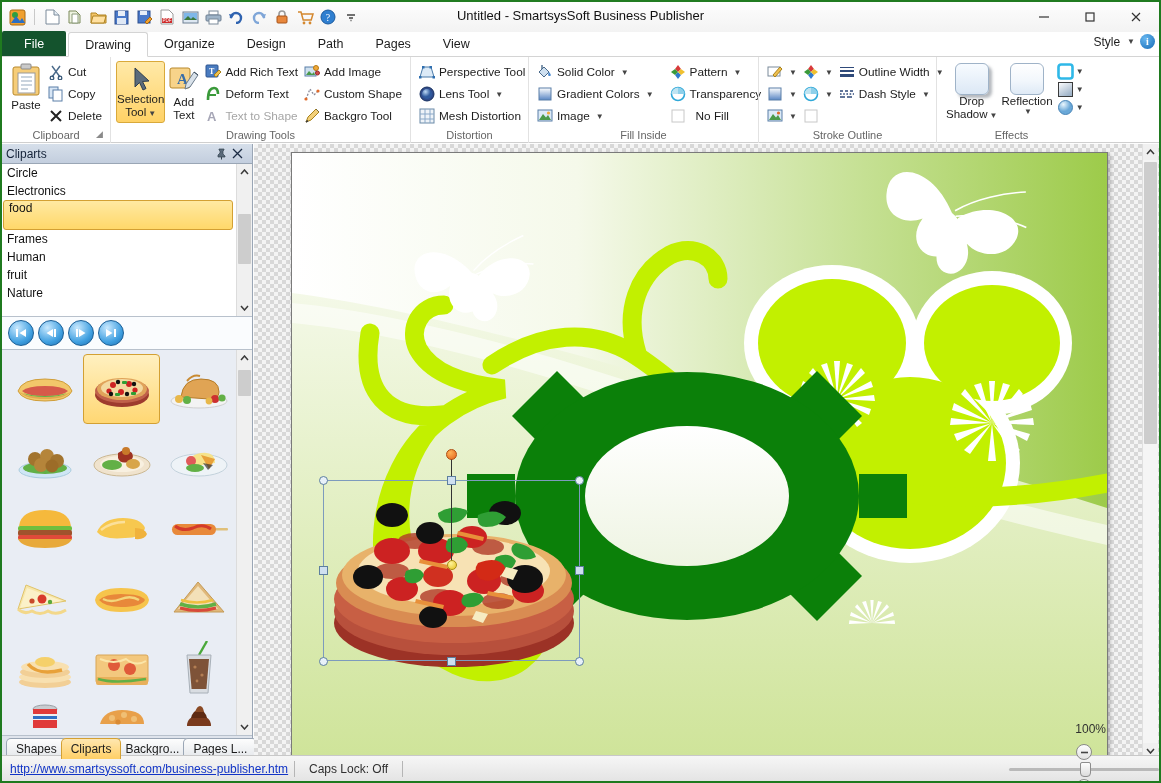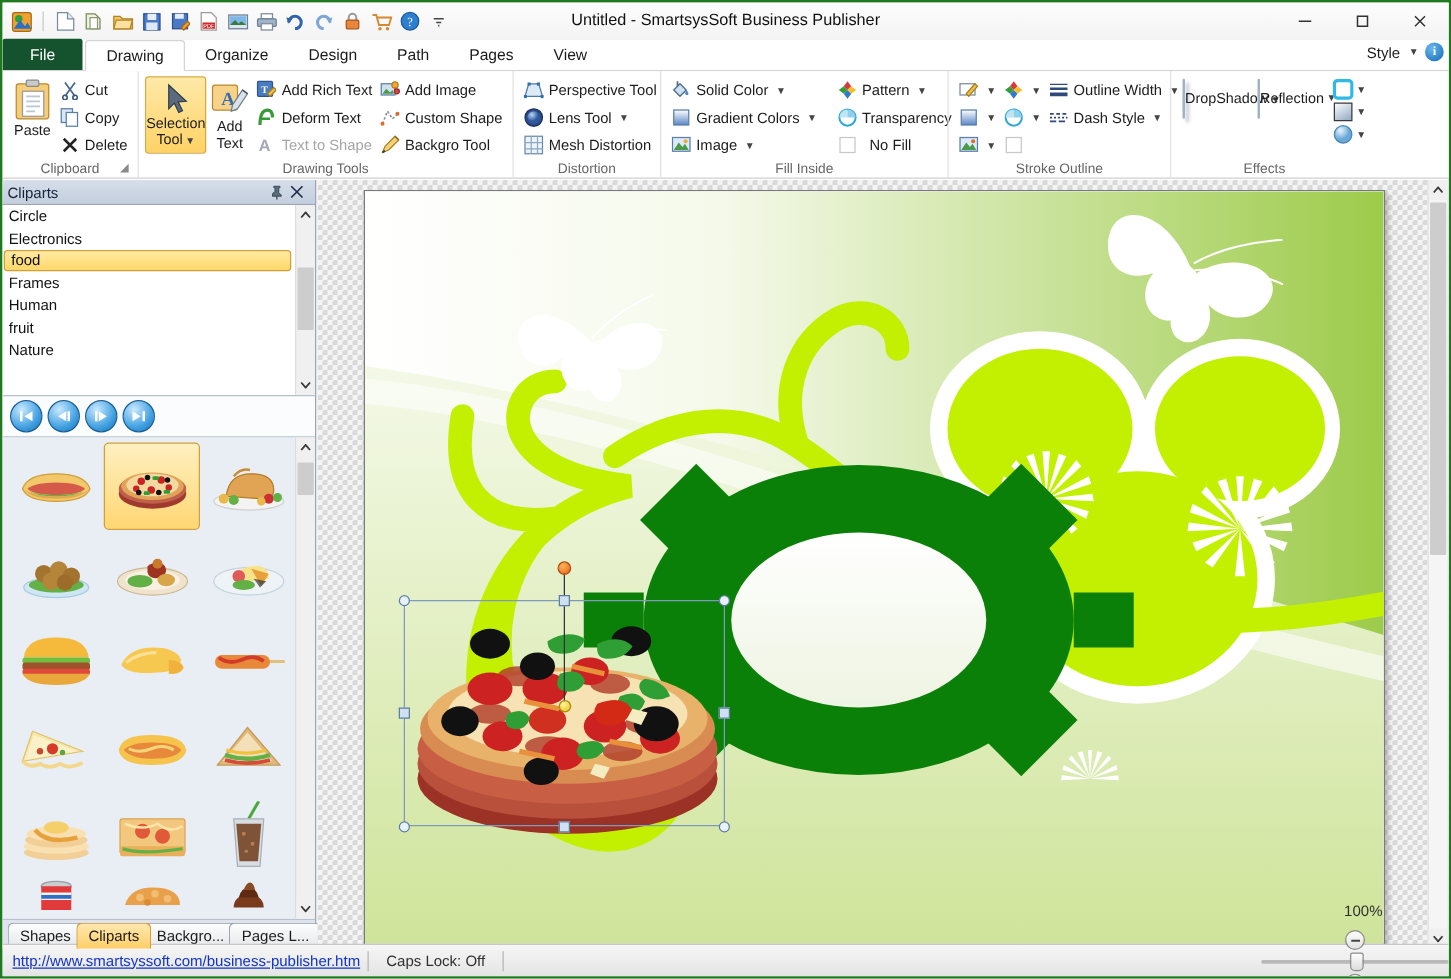--- a/index.html
+++ b/index.html
@@ -120,21 +120,21 @@
     background: linear-gradient(#ffe9a8, #ffd266);
     border-radius: 3px; display: flex; flex-direction: column; align-items: center;
     justify-content: flex-start; padding-top: 3px; font-size: 11.5px; line-height: 1.1;
     text-align: center;
   }
   .addtext-btn {
     width: 48px; display: flex; flex-direction: column; align-items: center;
     padding-top: 3px; font-size: 11.5px; line-height: 1.1; text-align: center;
   }
   .effbtn {
-    width: 56px; display: flex; flex-direction: row; align-items: center;
+    width: 56px; display: flex; flex-direction: column; align-items: center;
     font-size: 11.5px; line-height: 1.1; text-align: center; padding-top: 2px;
   }
   .eff-shape {
     width: 34px; height: 32px; border: 1px solid #9fb3c8; border-radius: 6px;
     background: linear-gradient(#f7fbff, #dce8f5);
   }
   .eff-shape.refl {
     background: linear-gradient(#ffffff, #f2f7fc 55%, #dfeaf6);
   }
   .eff-shape.shadow { box-shadow: 3px 3px 3px rgba(90,100,110,.45); }
@@ -159,21 +159,21 @@
     height: 153px; background: #fff; position: relative;
     border-bottom: 1px solid #b8c1cc; overflow: hidden;
   }
   .cat-item {
     height: 18px; line-height: 18px; padding-left: 5px;
     font-size: 12px; color: #111;
   }
   .cat-item.sel {
     background: linear-gradient(#ffe9a2, #ffd86a);
     border: 1px solid #d3a033; border-radius: 3px;
-    margin: 0 19px 0 1px; height: 17px; line-height: 15px;
+    margin: 0 19px 0 1px; height: 30px; line-height: 15px;
   }
   .vscroll {
     position: absolute; right: 0; top: 0; width: 16px; bottom: 0;
     background: #f0f0f0; border-left: 1px solid #dcdcdc;
   }
   .vs-arrow {
     height: 16px; display: flex; align-items: center; justify-content: center;
     font-size: 8px; color: #555; background: #f0f0f0;
   }
   .vs-arrow.bottom { position: absolute; bottom: 0; left: 0; right: 0; }

